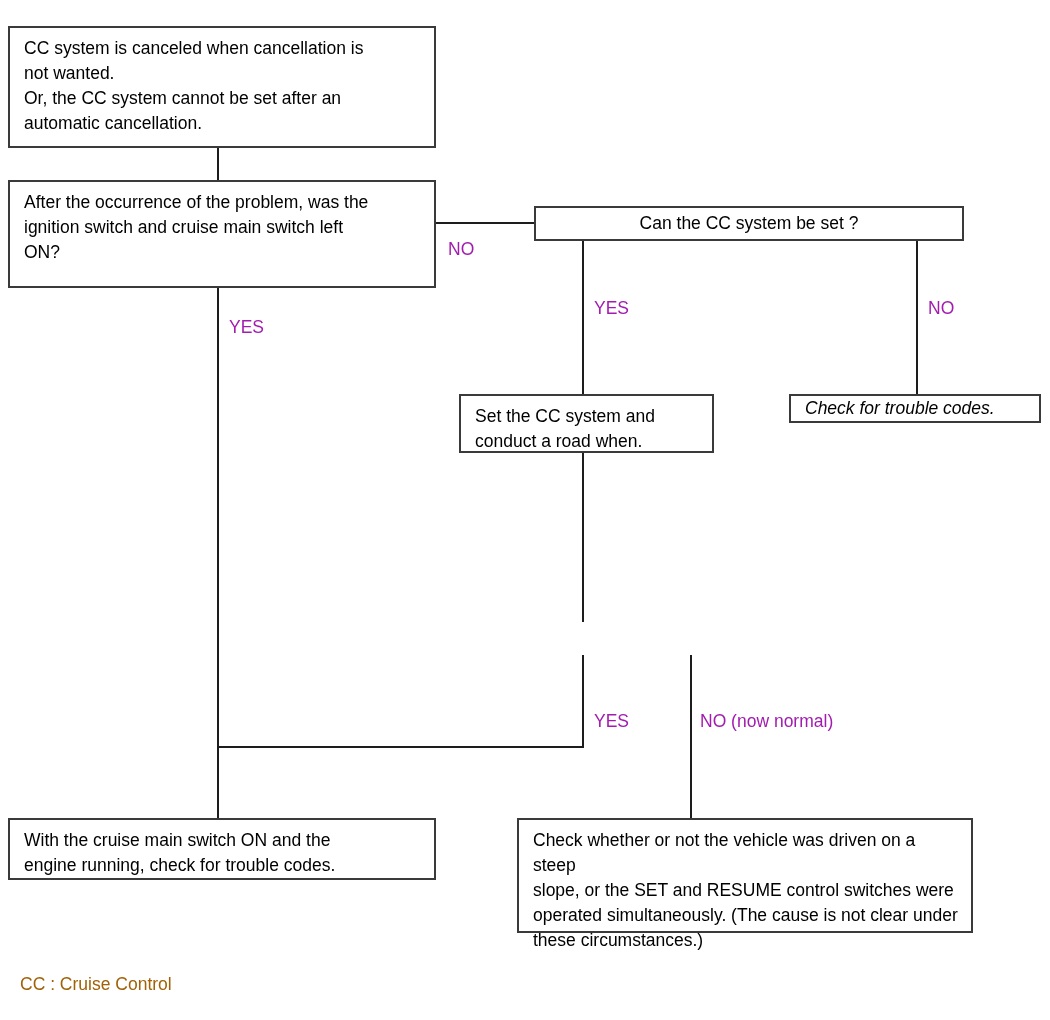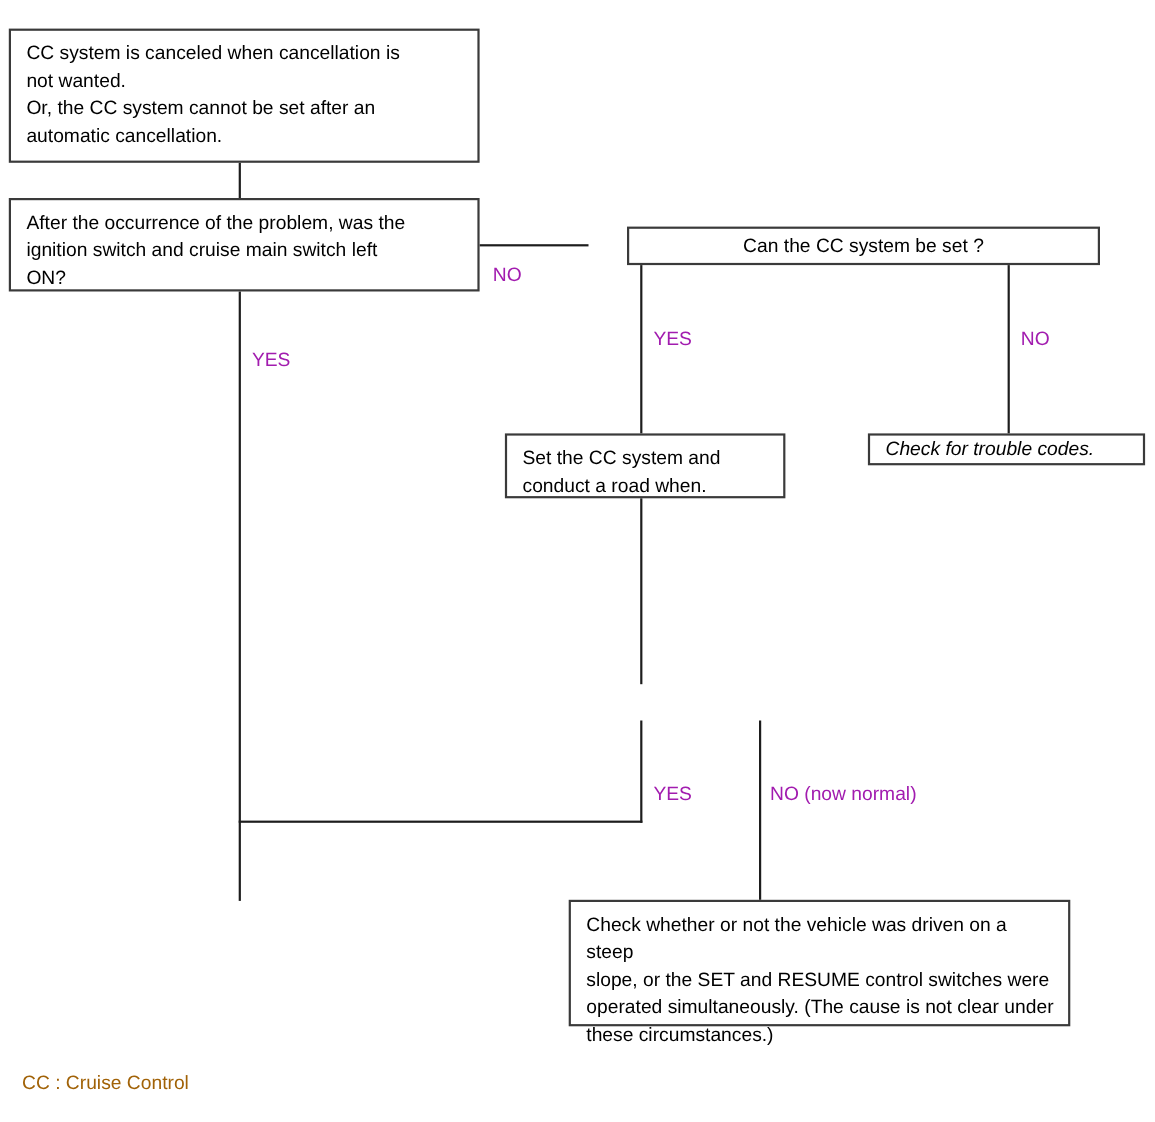--- a/index.html
+++ b/index.html
@@ -31,21 +31,20 @@
   }
   .box.pad {
     padding: 8px 12px 8px 14px;
   }
   .box.center {
     display: flex;
     align-items: center;
     justify-content: center;
     text-align: center;
     padding: 6px 10px;
-    margin-left: 36px;
   }
   .box.midleft {
     display: flex;
     align-items: center;
     justify-content: flex-start;
     text-align: left;
     padding: 0 12px 0 14px;
     font-style: italic;
   }
   .line-h {
@@ -94,32 +93,34 @@
   <div class="line-v" style="left:582px; top:655px; height:93px;"></div>
   <div class="line-h" style="left:217px; top:746px; width:367px;"></div>
 
   <div class="line-v" style="left:690px; top:655px; height:164px;"></div>
 
   <div class="box pad" style="left:8px; top:26px; width:428px; height:122px;">CC system is canceled when cancellation is
 not wanted.
 Or, the CC system cannot be set after an
 automatic cancellation.</div>
 
-  <div class="box pad" style="left:8px; top:180px; width:428px; height:85px;">After the occurrence of the problem, was the
+  <div class="box pad" style="left:8px; top:180px; width:428px; height:108px;">After the occurrence of the problem, was the
 ignition switch and cruise main switch left
 ON?</div>
 
   <div class="box center" style="left:534px; top:206px; width:430px; height:35px;">Can the CC system be set ?</div>
 
   <div class="box pad" style="left:459px; top:394px; width:255px; height:59px;">Set the CC system and
 conduct a road when.</div>
 
   <div class="box midleft" style="left:789px; top:394px; width:252px; height:29px;">Check for trouble codes.</div>
 
 
+  <div class="box pad" style="left:8px; top:818px; width:428px; height:62px;">With the cruise main switch ON and the
+engine running, check for trouble codes.</div>
 
   <div class="box pad" style="left:517px; top:818px; width:456px; height:115px;">Check whether or not the vehicle was driven on a steep
 slope, or the SET and RESUME control switches were
 operated simultaneously. (The cause is not clear under
 these circumstances.)</div>
 
   <div class="edge-label" style="left:448px; top:196px;">NO</div>
 
   <div class="edge-label" style="left:229px; top:274px;">YES</div>
 

